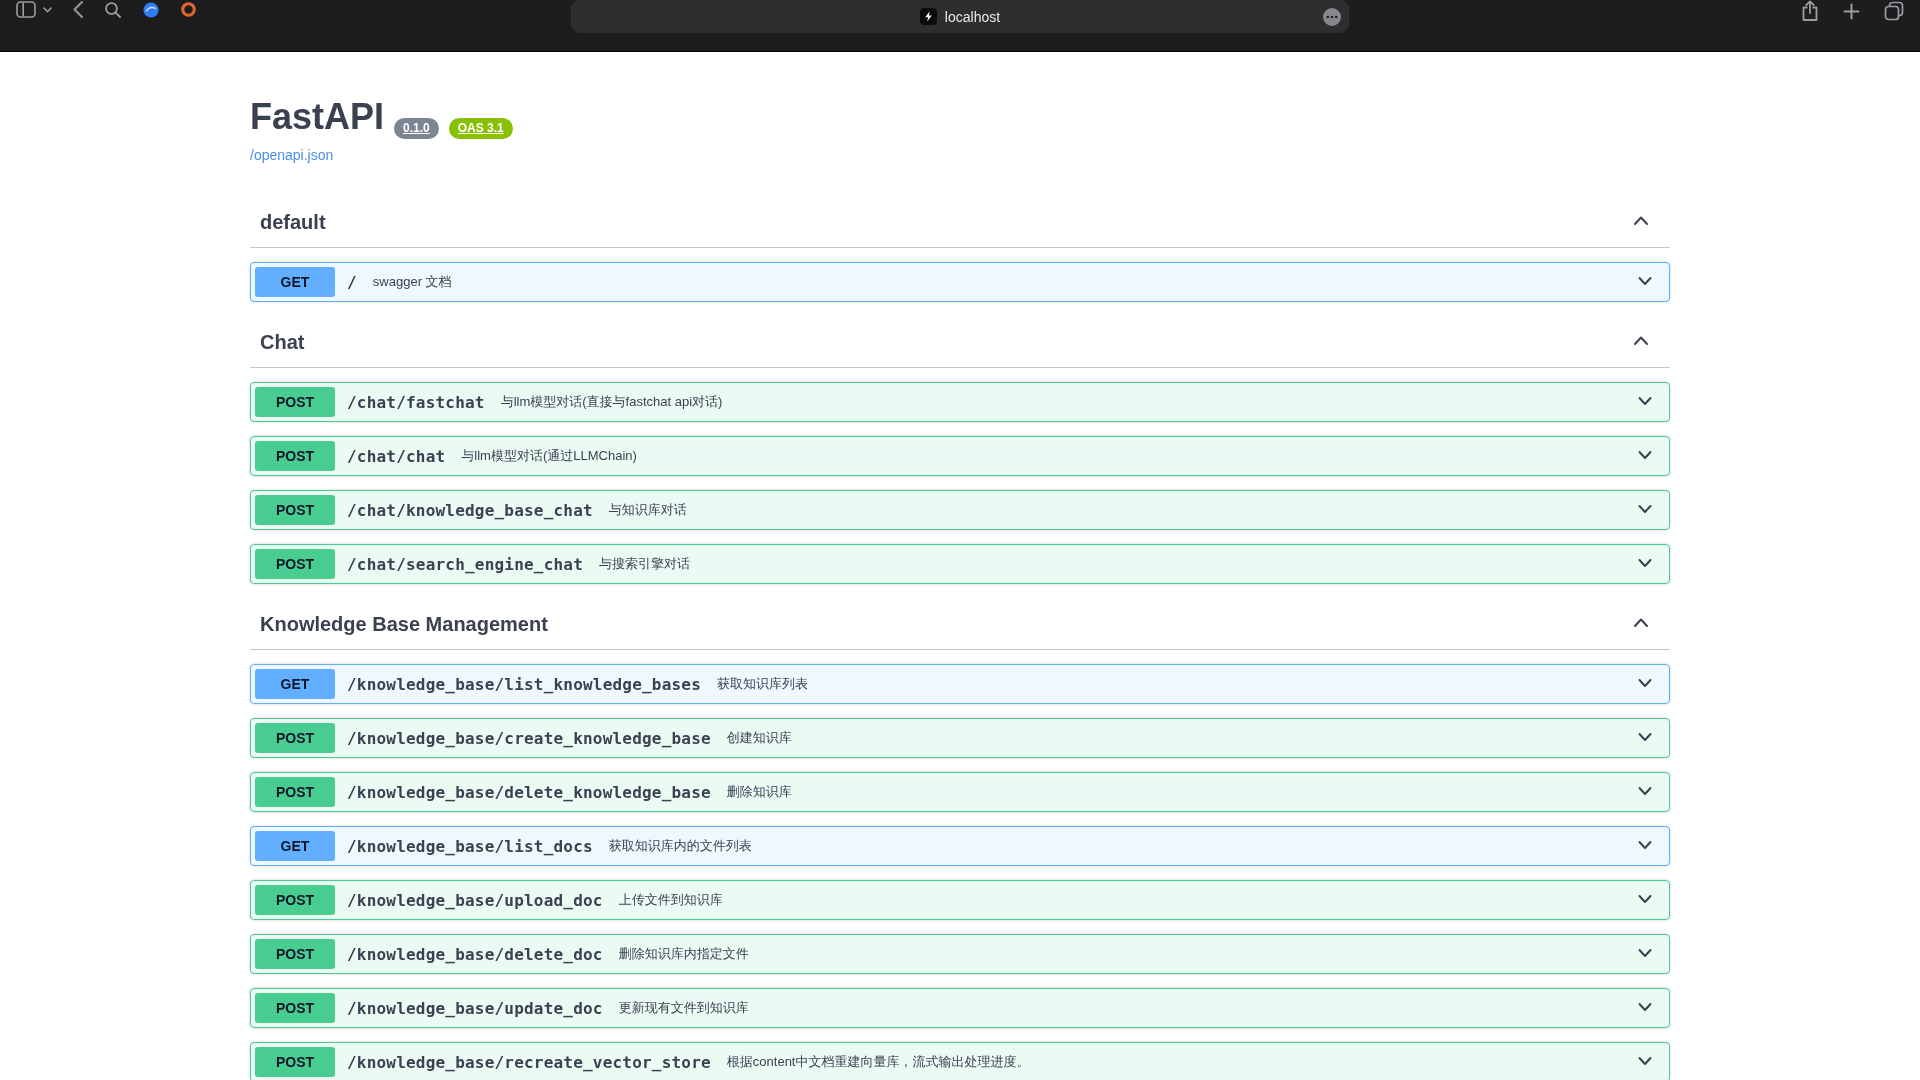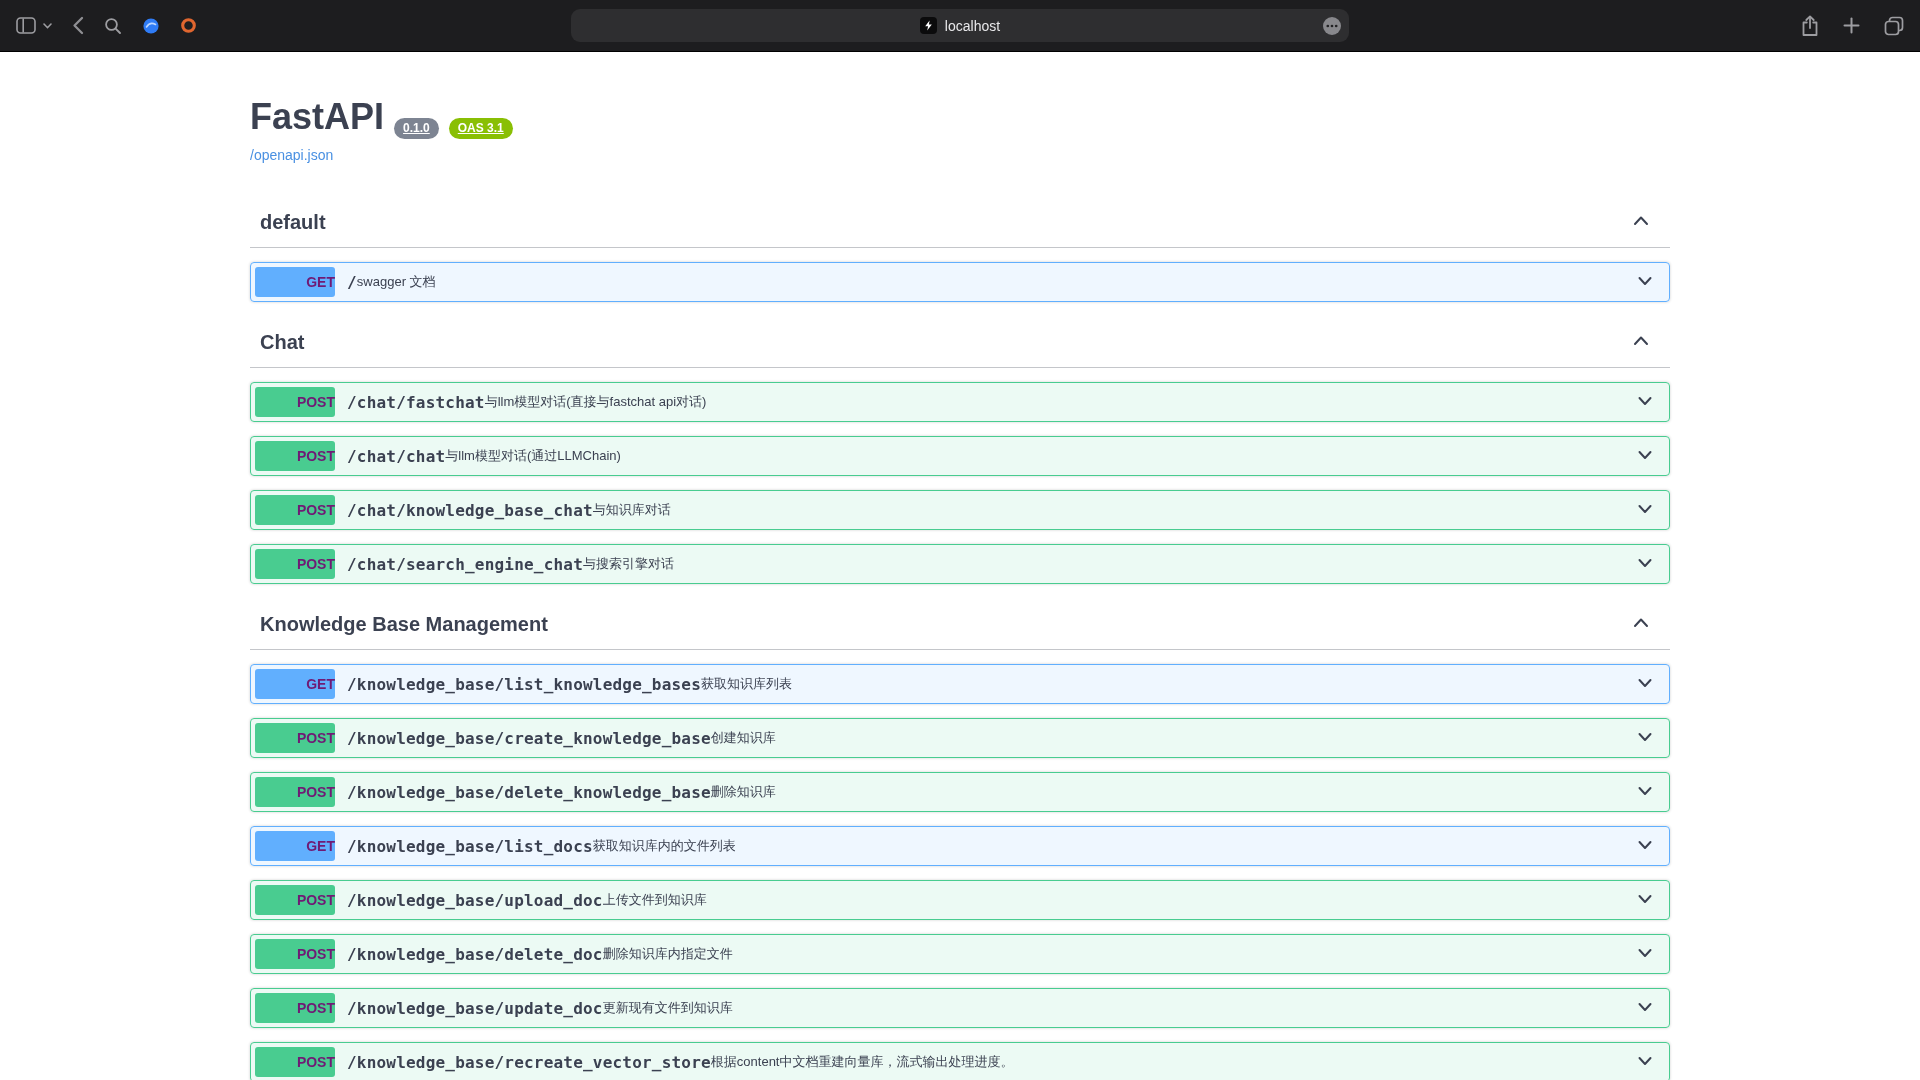--- a/index.html
+++ b/index.html
@@ -7,21 +7,21 @@
   body {
     width:1920px; height:1080px; overflow:hidden;
     background:#ffffff;
     font-family:"Liberation Sans", sans-serif;
     color:#3b4151;
   }
 
   
   .browser-bar {
     height:52px; background:#1d1d1f;
-    display:flex; align-items:center;
+    display:flex; align-items:flex-start;
     padding:0 16px;
     border-bottom:1px solid #000;
   }
   .bar-left, .bar-right { flex:1; display:flex; align-items:center; }
   .bar-left { gap:20px; }
   .bar-right { justify-content:flex-end; gap:24px; }
   .tb-icon { display:flex; align-items:center; justify-content:center; cursor:pointer; }
   .sidebar-group { display:flex; align-items:center; gap:7px; }
 
   .url-field {
@@ -80,31 +80,31 @@
     border:1px solid; border-radius:4px;
     box-shadow:0 0 3px rgba(0,0,0,.19);
     padding:0 14px 0 4px;
     cursor:pointer;
   }
   .opblock-get  { border-color:var(--get-method,#61affe);  background:var(--get-bg,rgba(97,175,254,.1)); }
   .opblock-post { border-color:var(--post-method,#49cc90); background:var(--post-bg,rgba(73,204,144,.1)); }
   .opblock-get  .method { background:var(--get-method,#61affe); }
   .opblock-post .method { background:var(--post-method,#49cc90); }
   .method {
-    min-width:80px; text-align:right;
-    padding:8px 0; border-radius:3px;
-    color:#701a75; font-weight:700; font-size:14px; line-height:1;
+    min-width:80px; text-align:center;
+    padding:8px 11px; border-radius:3px;
+    color:#0f172a; font-weight:700; font-size:14px; line-height:1;
   }
   .path {
     margin-left:12px;
     font-family:"DejaVu Sans Mono","Liberation Mono",monospace;
     font-weight:700; font-size:16px; color:#3b4151;
     letter-spacing:.2px;
   }
-  .desc { font-size:13px; color:#3b4151; }
+  .desc { margin-left:16px; font-size:13px; color:#3b4151; }
   .expand-btn { margin-left:auto; background:none; border:none; padding:0; cursor:pointer; display:flex; }
 </style>
 </head>
 <body>
 
 <header class="browser-bar">
   <div class="bar-left">
     <div class="sidebar-group">
       <span class="tb-icon">
         <svg width="20" height="17" viewBox="0 0 20 17">

